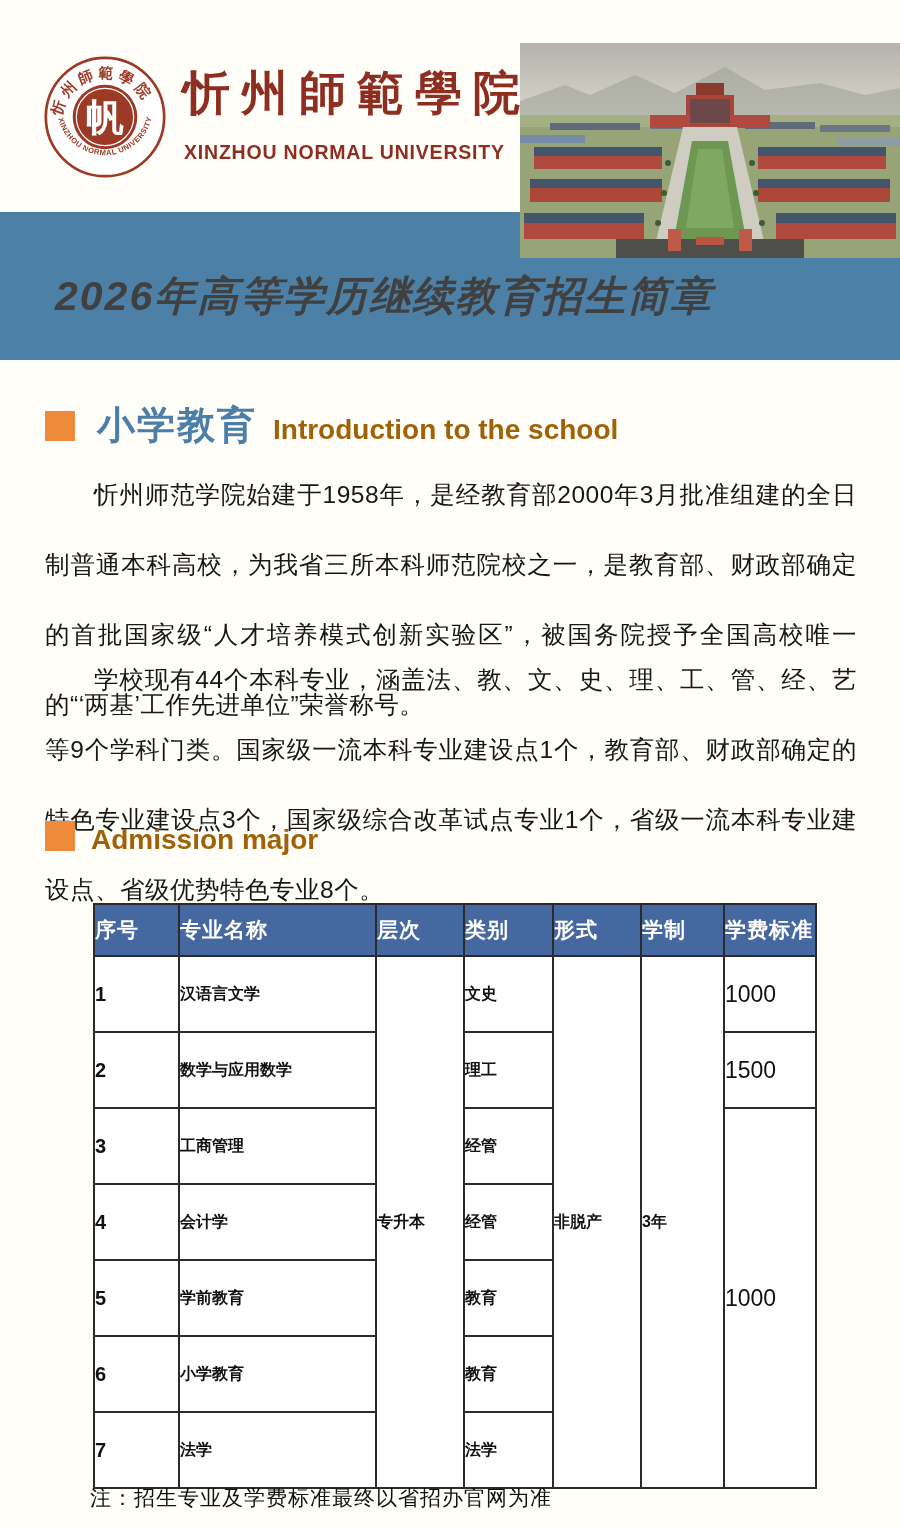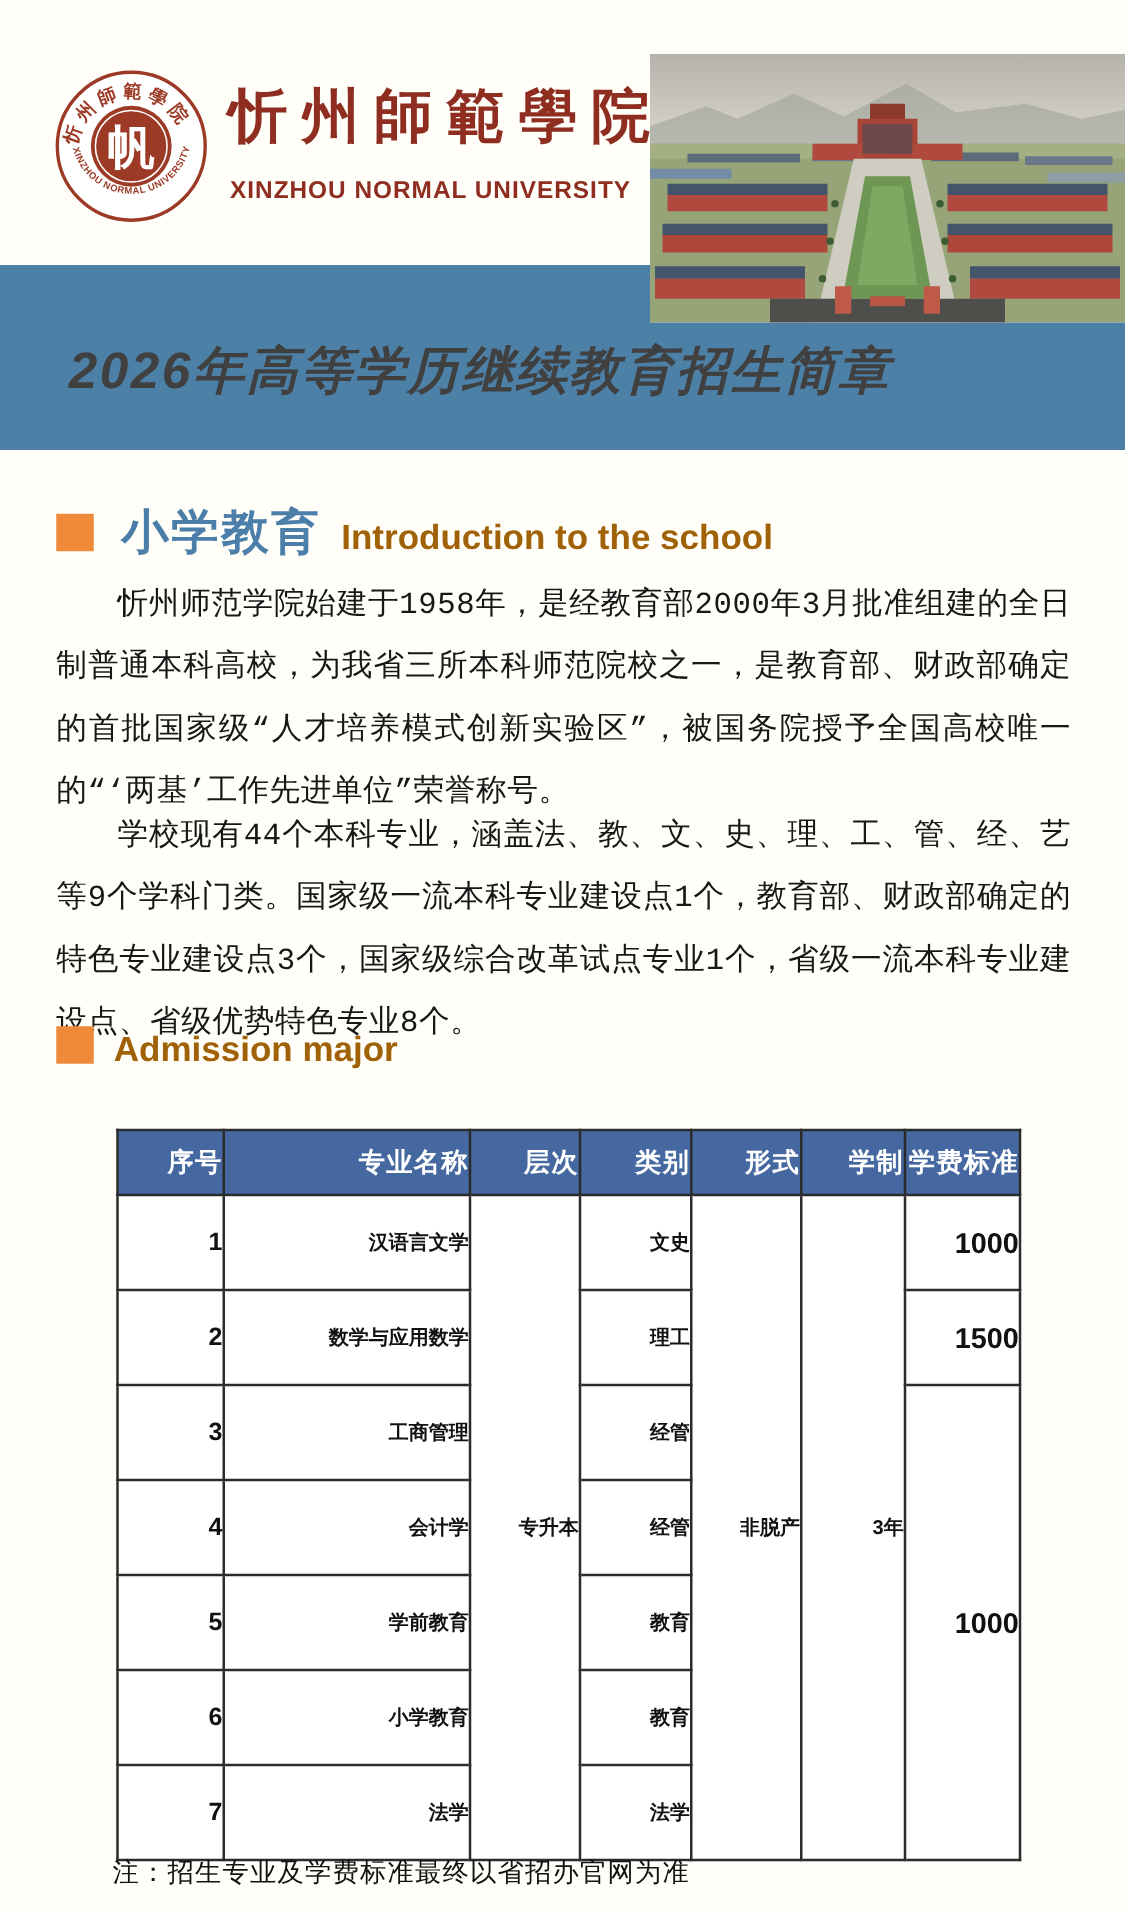--- a/index.html
+++ b/index.html
@@ -19,31 +19,31 @@
   .band-title{position:absolute;left:55px;top:269px;z-index:2;color:#404040;font-size:41px;
               font-weight:900;letter-spacing:2px;white-space:nowrap;font-style:italic;}
 
   
   .sec-head{position:absolute;display:flex;align-items:center;z-index:1;}
   .bullet{width:30px;height:30px;background:#EF8A3B;flex:0 0 auto;}
   .sec-zh{font-size:38px;font-weight:900;color:#4B7EA9;margin-left:22px;letter-spacing:2px;}
   .sec-en{font-size:28px;font-weight:800;color:#a16207;margin-left:16px;margin-top:8px;}
 
   
-  .para{position:absolute;left:45px;width:812px;font-size:24.5px;line-height:50px;color:#171717;
-        text-align:justify;text-indent:2em;letter-spacing:.5px;font-family:Liberation Mono, monospace;}
+  .para{position:absolute;left:45px;width:812px;font-size:24.5px;line-height:70px;color:#171717;
+        text-align:justify;text-indent:2em;letter-spacing:.5px;}
 
   
   .tbl-wrap{position:absolute;left:93px;top:903px;}
   table{border-collapse:collapse;table-layout:fixed;width:722px;}
-  th,td{border:2px solid #2B2B2B;text-align:right;vertical-align:middle;padding:0;}
+  th,td{border:2px solid #2B2B2B;text-align:left;vertical-align:middle;padding:0;}
   thead th{background:#4568A0;color:#FFFFFF;font-size:21px;font-weight:800;height:50px;letter-spacing:1px;}
   tbody td{height:74px;font-size:16px;font-weight:700;color:#111111;background:#FFFFFF;}
   td.num{font-size:20px;}
-  td.money{font-weight:700;font-size:23px;}
+  td.money{font-weight:400;font-size:23px;}
 
   .note{position:absolute;left:90px;top:1484px;font-size:21px;color:#111111;letter-spacing:1px;text-align:right;}
 </style>
 </head>
 <body>
 
 <div id="page">
 
   <div class="seal">
     <svg viewBox="0 0 100 100" width="122" height="122">

